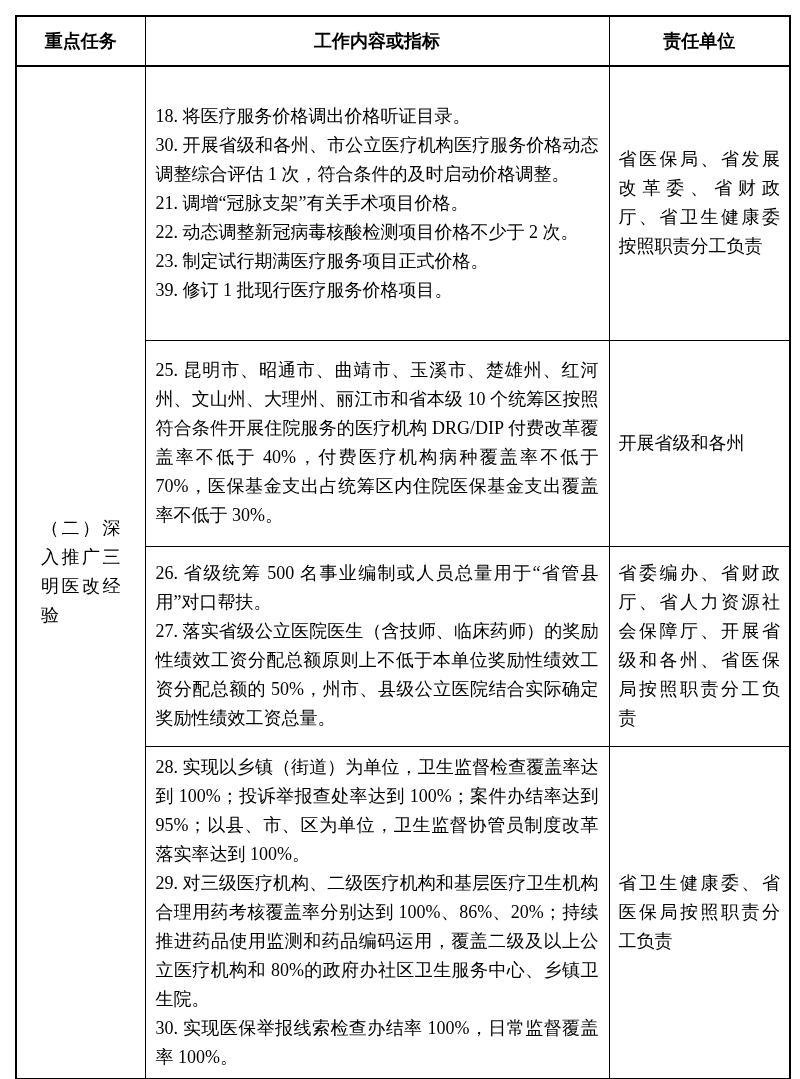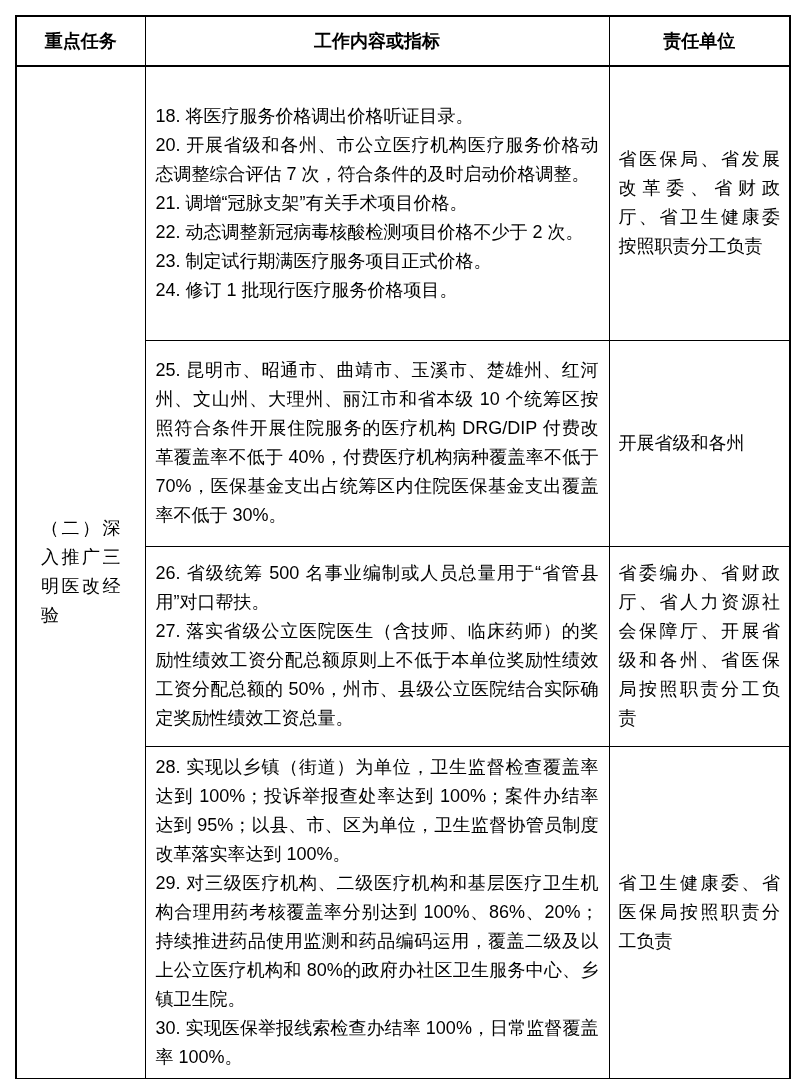--- a/index.html
+++ b/index.html
@@ -5,21 +5,21 @@
   html, body {
     margin: 0;
     padding: 0;
     background: #ffffff;
   }
   .page {
     position: relative;
     width: 800px;
     height: 1079px;
     background: #ffffff;
-    font-family: Liberation Sans, sans-serif;
+    font-family: Liberation Serif, serif;
     color: #000000;
     box-sizing: border-box;
   }
   table.task-table {
     position: absolute;
     left: 15px;
     top: 15px;
     width: 774px;
     border-collapse: collapse;
     table-layout: fixed;
@@ -85,25 +85,25 @@
         <th>责任单位</th>
       </tr>
     </thead>
     <tbody>
       <tr class="row-1">
         <td class="task-cell" rowspan="4">
           <p>（二）深入推广三明医改经验</p>
         </td>
         <td class="content-cell">
           <p>18. 将医疗服务价格调出价格听证目录。</p>
-          <p>20. 开展省级和各州、市公立医疗机构医疗服务价格动态调整综合评估 7 次，符合条件的及时启动价格调整。</p>
+          <p>30. 开展省级和各州、市公立医疗机构医疗服务价格动态调整综合评估 1 次，符合条件的及时启动价格调整。</p>
           <p>21. 调增“冠脉支架”有关手术项目价格。</p>
           <p>22. 动态调整新冠病毒核酸检测项目价格不少于 2 次。</p>
           <p>23. 制定试行期满医疗服务项目正式价格。</p>
-          <p>24. 修订 1 批现行医疗服务价格项目。</p>
+          <p>39. 修订 1 批现行医疗服务价格项目。</p>
         </td>
         <td class="unit-cell">
           <p>省医保局、省发展改革委、省财政厅、省卫生健康委按照职责分工负责</p>
         </td>
       </tr>
       <tr class="row-2">
         <td class="content-cell">
           <p>25. 昆明市、昭通市、曲靖市、玉溪市、楚雄州、红河州、文山州、大理州、丽江市和省本级 10 个统筹区按照符合条件开展住院服务的医疗机构 DRG/DIP 付费改革覆盖率不低于 40%，付费医疗机构病种覆盖率不低于 70%，医保基金支出占统筹区内住院医保基金支出覆盖率不低于 30%。</p>
         </td>
         <td class="unit-cell">

